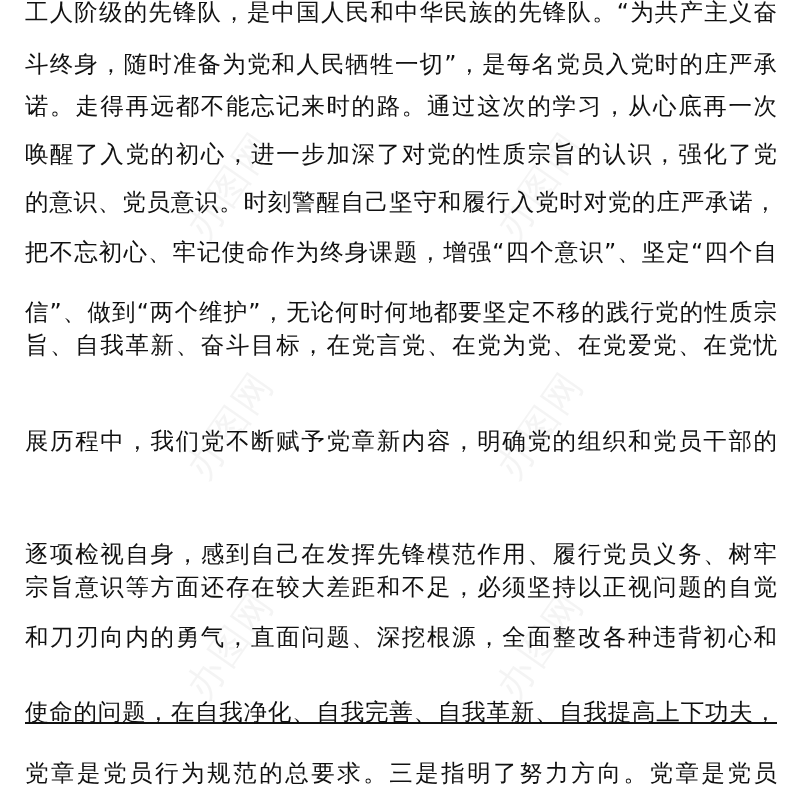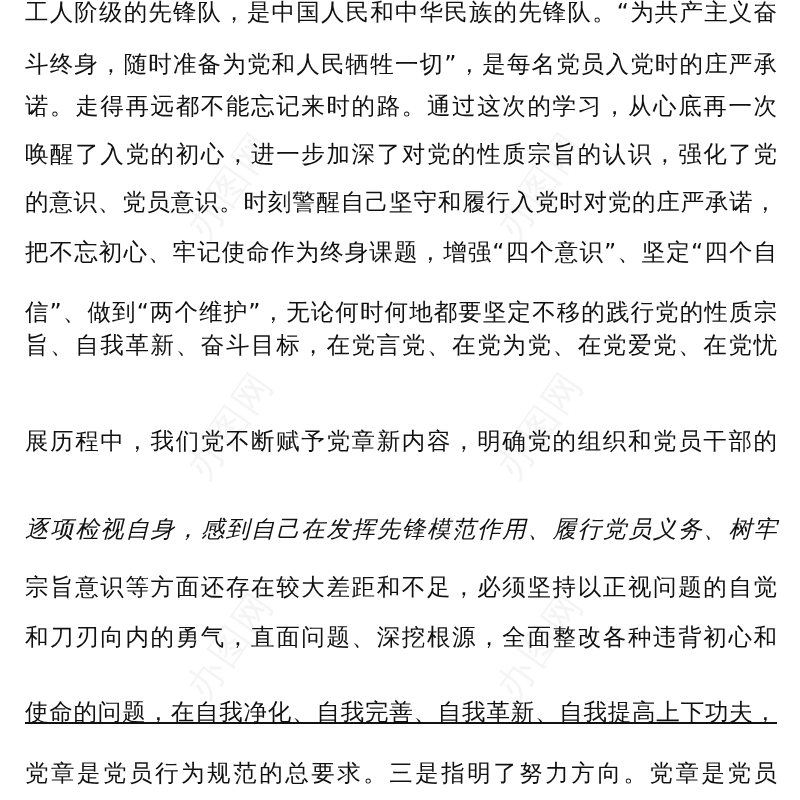--- a/index.html
+++ b/index.html
@@ -57,19 +57,19 @@
 
   <div class="line" style="top:-4px;">工人阶级的先锋队，是中国人民和中华民族的先锋队。“为共产主义奋</div>
   <div class="line" style="top:48px;">斗终身，随时准备为党和人民牺牲一切”，是每名党员入党时的庄严承</div>
   <div class="line" style="top:90px;">诺。走得再远都不能忘记来时的路。通过这次的学习，从心底再一次</div>
   <div class="line" style="top:138px;">唤醒了入党的初心，进一步加深了对党的性质宗旨的认识，强化了党</div>
   <div class="line" style="top:186px;">的意识、党员意识。时刻警醒自己坚守和履行入党时对党的庄严承诺，</div>
   <div class="line" style="top:236px;">把不忘初心、牢记使命作为终身课题，增强“四个意识”、坚定“四个自</div>
   <div class="line" style="top:282px;margin-top:14px;">信”、做到“两个维护”，无论何时何地都要坚定不移的践行党的性质宗</div>
   <div class="line" style="top:329px;">旨、自我革新、奋斗目标，在党言党、在党为党、在党爱党、在党忧</div>
   <div class="line" style="top:425px;">展历程中，我们党不断赋予党章新内容，明确党的组织和党员干部的</div>
-  <div class="line" style="top:513px;font-style:italic;">逐项检视自身，感到自己在发挥先锋模范作用、履行党员义务、树牢</div>
+  <div class="line" style="top:538px;">逐项检视自身，感到自己在发挥先锋模范作用、履行党员义务、树牢</div>
   <div class="line" style="top:571px;">宗旨意识等方面还存在较大差距和不足，必须坚持以正视问题的自觉</div>
   <div class="line" style="top:621px;">和刀刃向内的勇气，直面问题、深挖根源，全面整改各种违背初心和</div>
   <div class="line" style="top:696px;text-decoration:underline;">使命的问题，在自我净化、自我完善、自我革新、自我提高上下功夫，</div>
   <div class="line" style="top:757px;">党章是党员行为规范的总要求。三是指明了努力方向。党章是党员</div>
 
 </div>
 
 </body></html>

